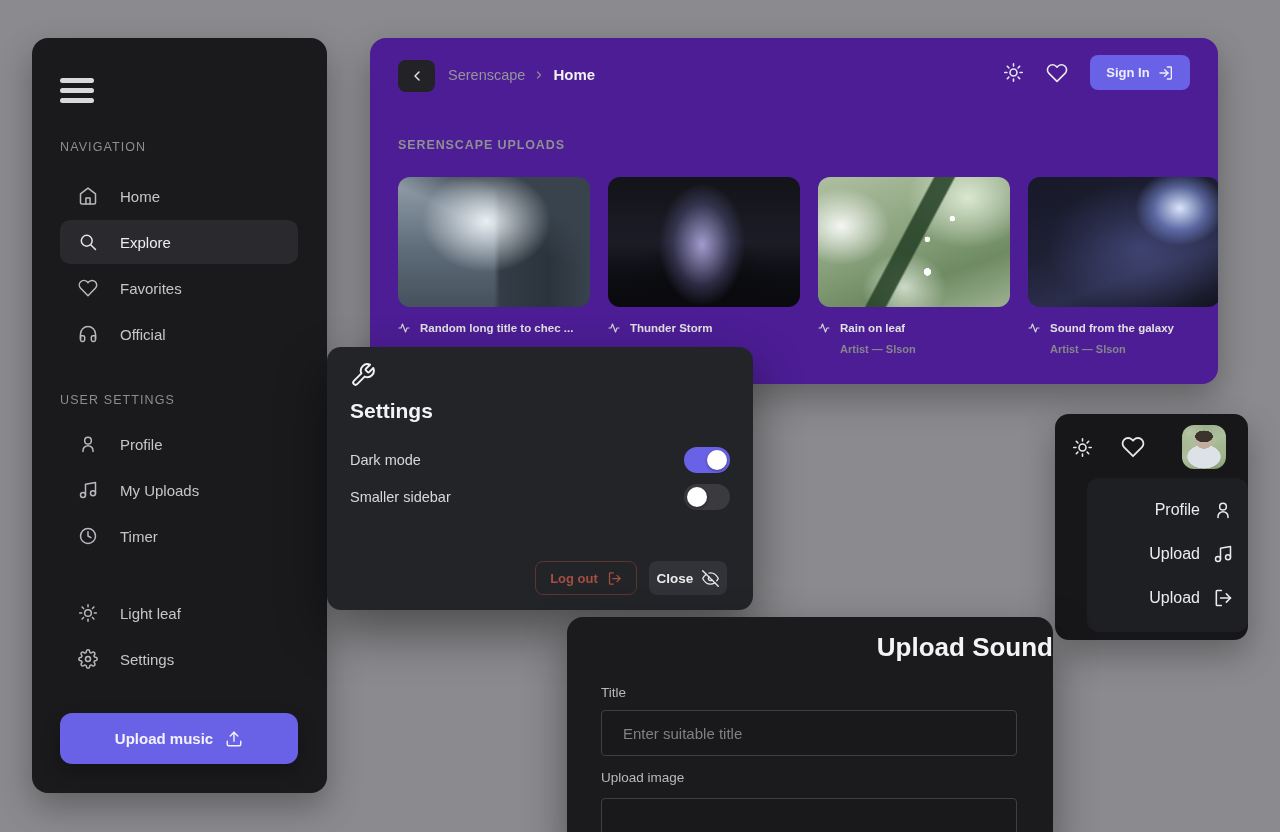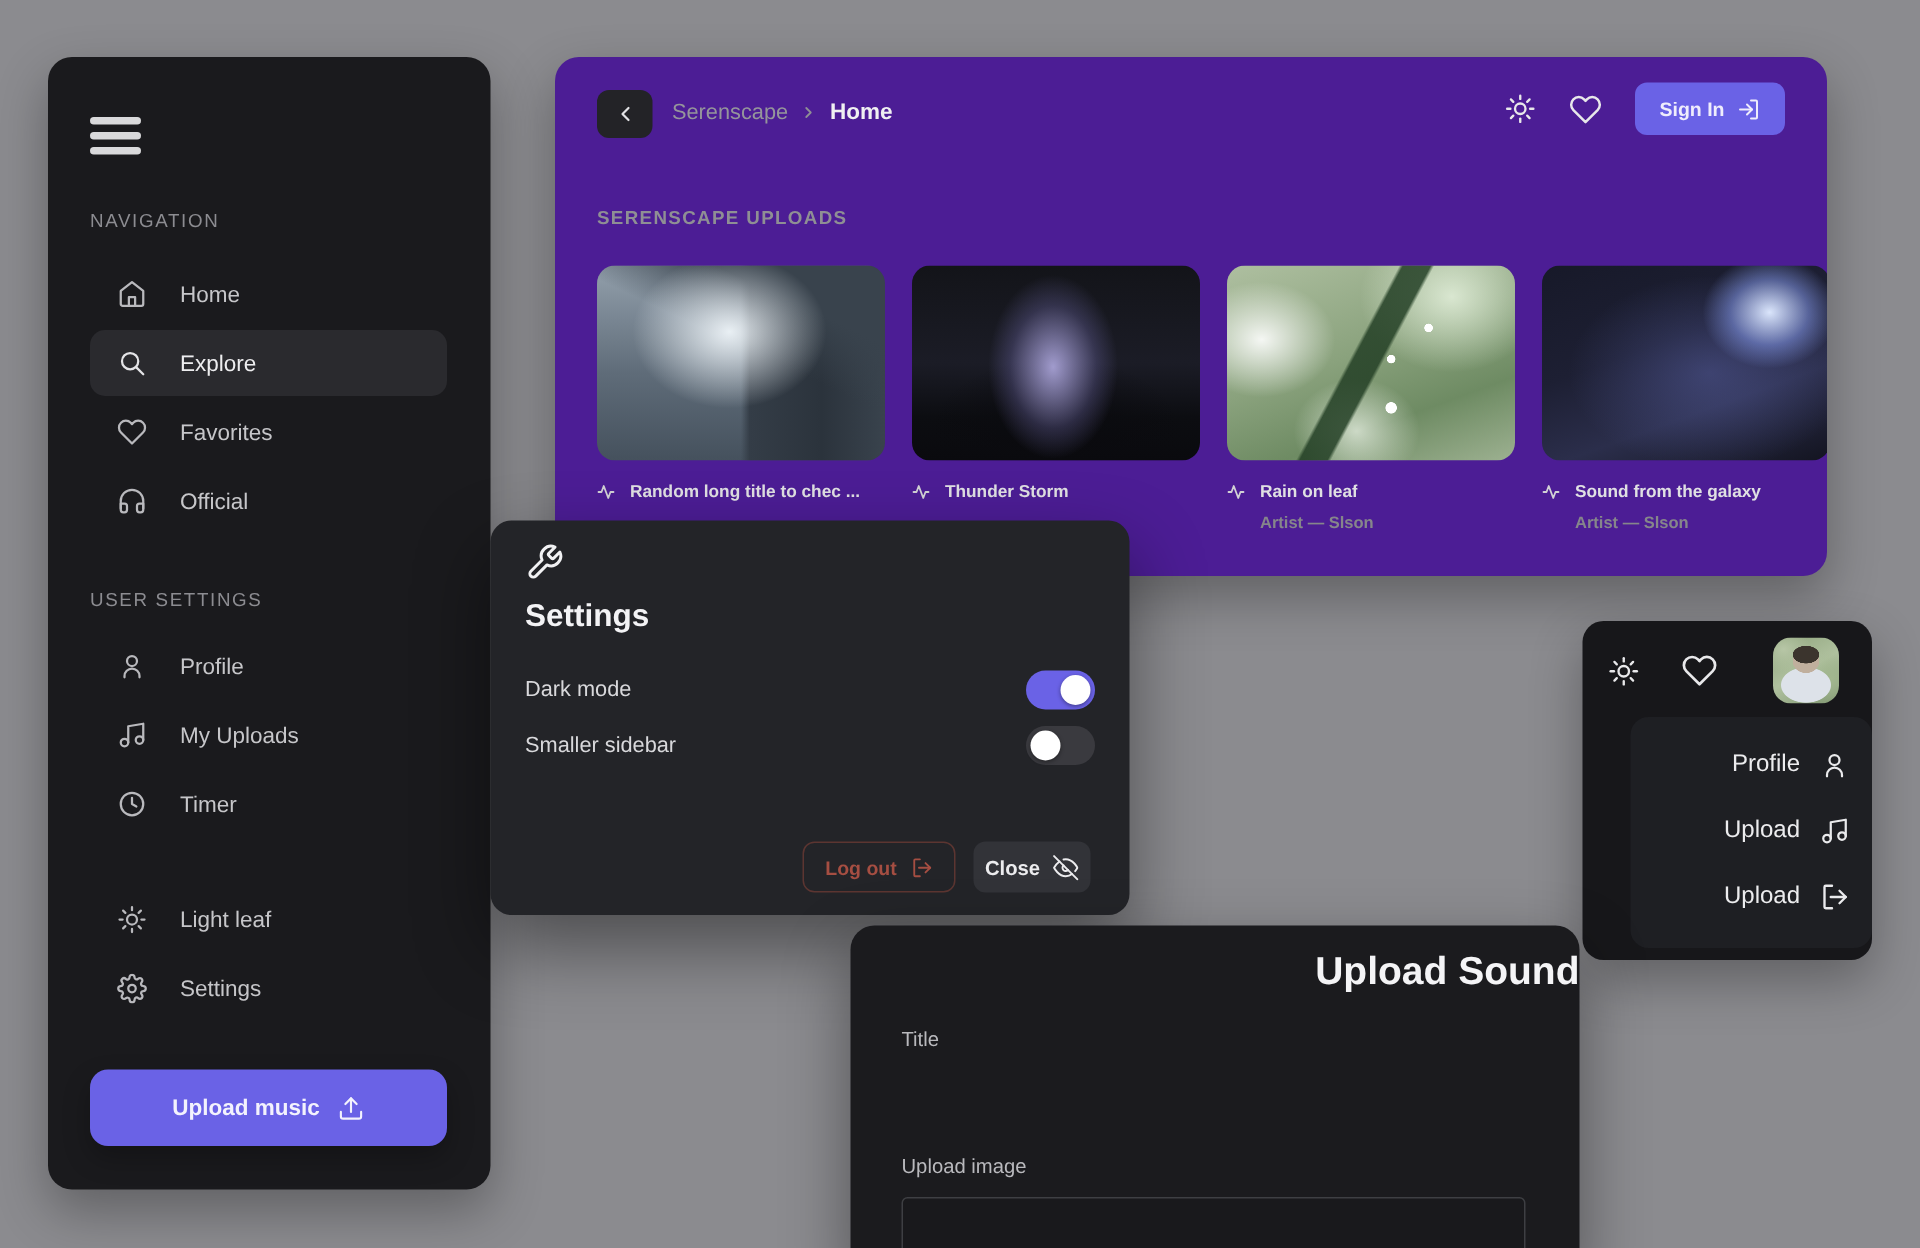--- a/index.html
+++ b/index.html
@@ -465,19 +465,20 @@
               <line x1="21" y1="12" x2="9" y2="12"></line>
             </svg>
         </span>
       </div>
     </div>
   </div>
 
   <div class="panel upload-modal">
     <div class="upload-title">Upload Sound</div>
     <div class="field-label lbl-title">Title</div>
+    <input class="title-input" type="text" placeholder="Enter suitable title" style="">
     <div class="field-label lbl-image">Upload image</div>
     <div class="file-box">
       
     </div>
   </div>
 
 </div>
 
 </body></html>

